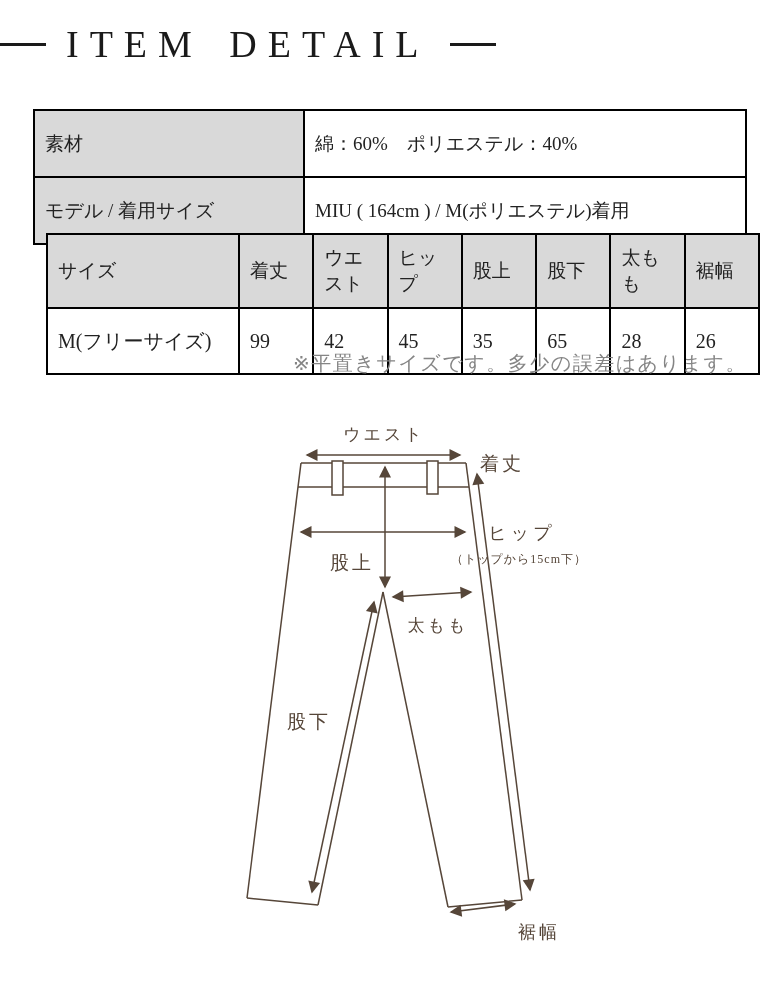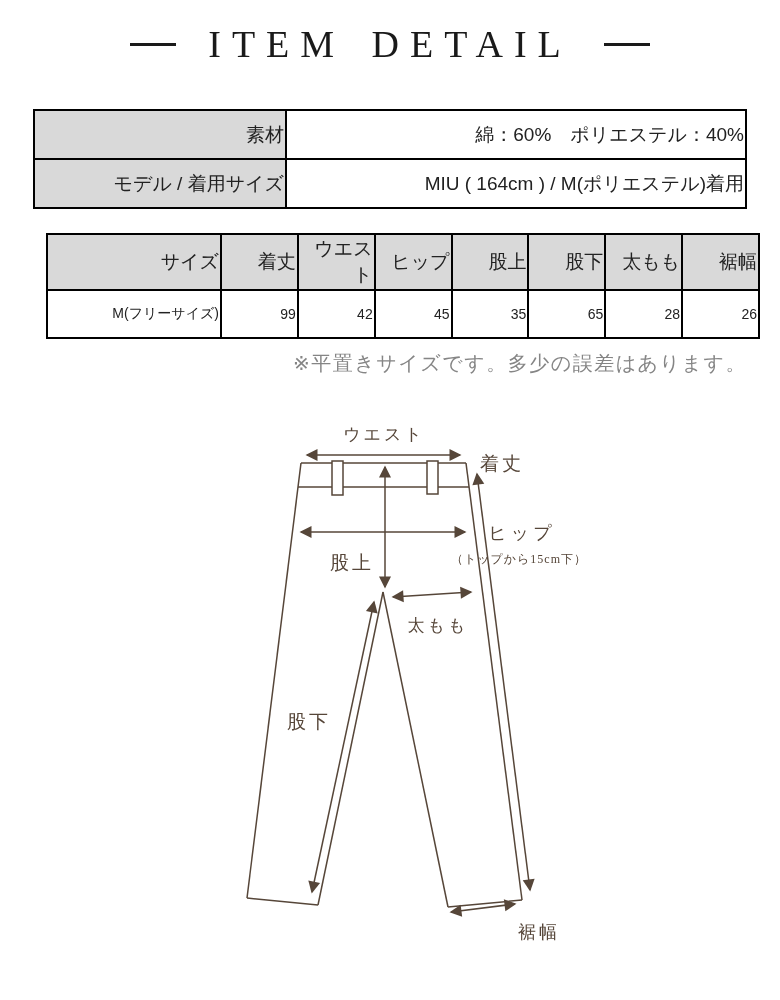--- a/index.html
+++ b/index.html
@@ -3,37 +3,37 @@
 <meta charset="utf-8">
 <style>
   html,body{margin:0;padding:0;background:#fff;}
   .page{
     position:relative;width:780px;height:1000px;background:#ffffff;overflow:hidden;
     font-family:"Liberation Sans","DejaVu Sans",sans-serif;color:#222;
   }
   
   .title-row{
     position:absolute;top:16px;left:0;width:780px;height:56px;
-    display:flex;align-items:center;justify-content:center;gap:32px;
+    display:flex;align-items:center;gap:20px;
   }
   .title-line{width:46px;height:3px;background:#1a1a1a;}
   .page-title{
     font-family:"Liberation Serif","DejaVu Serif",serif;
     font-size:38px;font-weight:400;letter-spacing:11px;word-spacing:6px;
     color:#1a1a1a;white-space:nowrap;
   }
   
   table{border-collapse:collapse;table-layout:fixed;}
-  td,th{border:2px solid #000;text-align:right;vertical-align:middle;padding:1px;}
+  td,th{border:2px solid #000;text-align:left;vertical-align:middle;padding:10px;font-family:Liberation Serif, serif;}
   .info-table{position:absolute;top:109px;left:33px;width:714px;}
   .info-table td{height:45px;font-size:19px;}
   .info-table .label-cell{background:#d9d9d9;width:248px;}
   .size-table{position:absolute;top:233px;left:46px;width:714px;}
   .size-table th{background:#d9d9d9;height:44px;font-size:19px;font-weight:400;}
-  .size-table td{height:44px;font-size:14px;}
+  .size-table td{height:44px;font-size:20px;}
   .size-table .col-size{width:170px;}
   
   .note{
     position:absolute;top:350px;right:33px;
     font-size:20px;letter-spacing:1.5px;color:#858585;white-space:nowrap;
   }
   
   .diagram{position:absolute;left:235px;top:415px;}
   .diagram text{
     fill:#564639;

